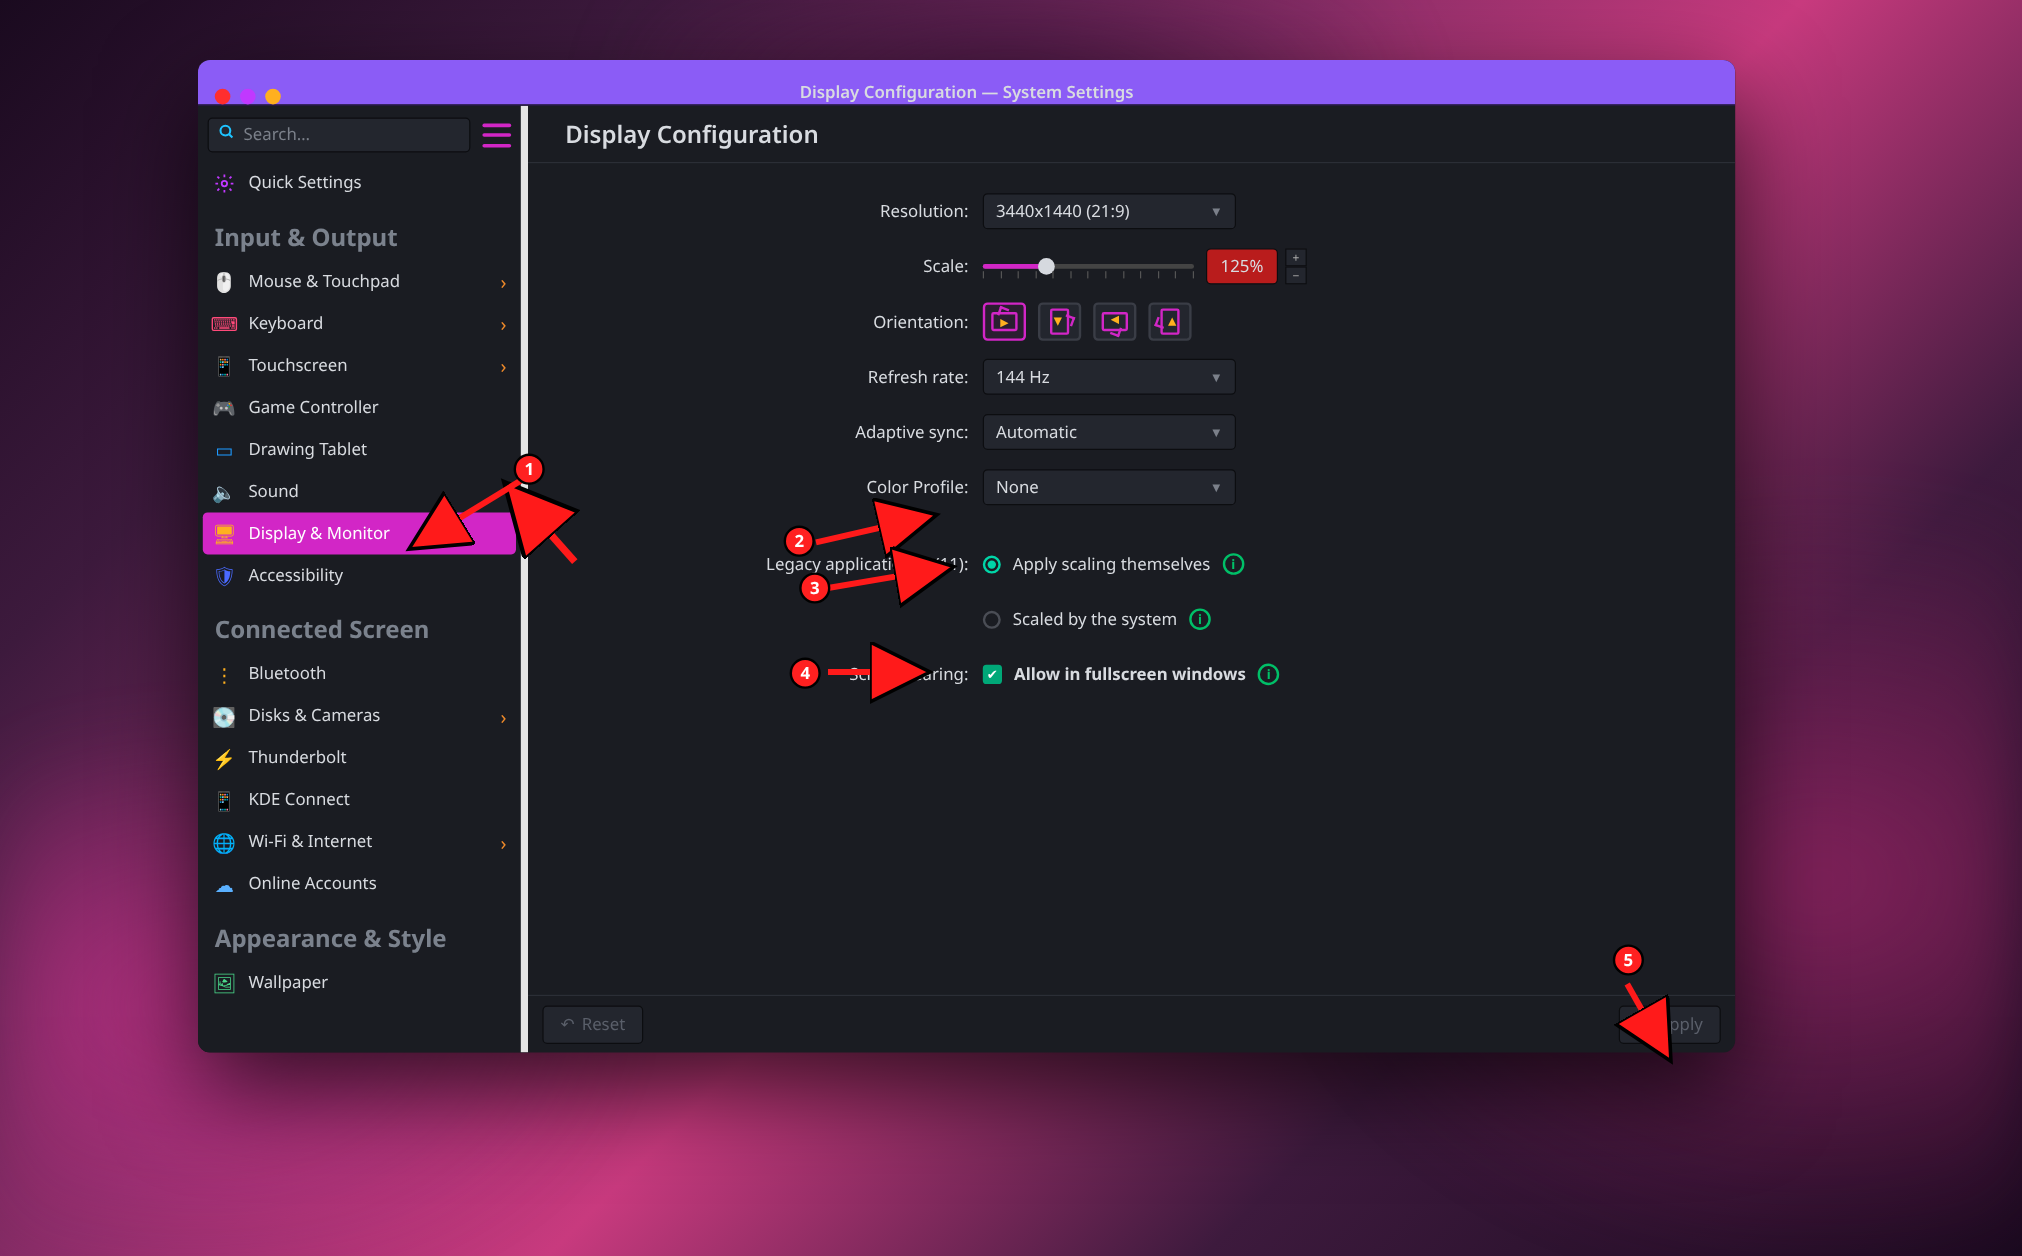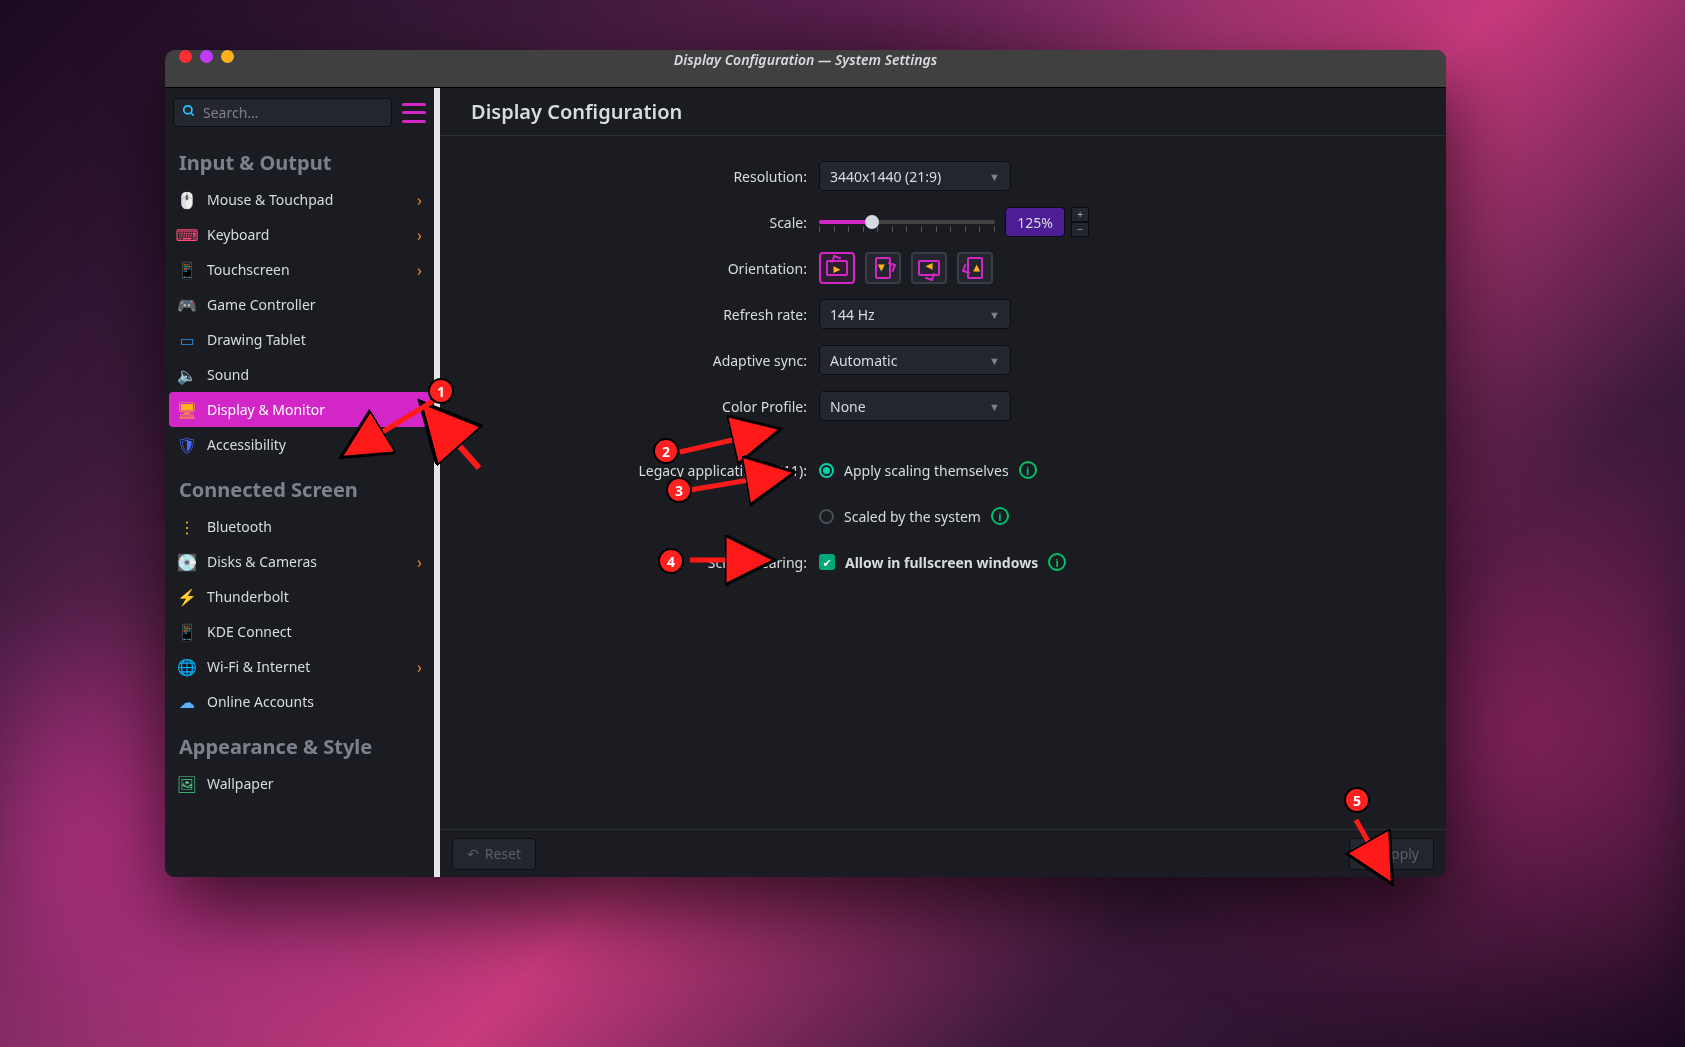--- a/index.html
+++ b/index.html
@@ -38,26 +38,25 @@
   background: #1a1c22;
   border-radius: 10px;
   box-shadow: 0 30px 80px rgba(0,0,0,0.7);
   overflow: hidden;
   display: flex;
   flex-direction: column;
 }
 
 .titlebar {
   height: 38px;
-  background: #404040;
+  background: #8b5cf6;
   display: flex;
-  align-items: flex-start;
+  align-items: flex-end;
   position: relative;
   border-bottom: 1px solid #000;
-  font-style: italic;
 }
 .traffic { display:flex; gap:8px; padding-left:14px; }
 .traffic-dot { width:13px; height:13px; border-radius:50%; }
 .tdot-close { background:#ff2e2e; }
 .tdot-min { background:#c138ff; }
 .tdot-max { background:#ffb01f; }
 .title { position:absolute; left:0; right:0; text-align:center; color:#d8dbe0; font-size:14px; font-weight:600; pointer-events:none; }
 
 .body { flex:1; display:flex; min-height:0; }
 
@@ -124,41 +123,41 @@
   content:""; position:absolute; left:0; right:0; bottom:0; height:12px;
   background:#d226c6;
 }
 
 .form { padding:24px 24px 10px 24px; }
 .row { display:flex; align-items:center; margin-bottom:14px; min-height:32px; }
 .lbl { width:355px; text-align:right; color:#d8dbe0; font-size:14px; padding-right:12px; }
 .ctrl { flex:1; display:flex; align-items:center; gap:8px; }
 
 .select {
-  width:192px; height:30px; background:#23262e;
+  width:211px; height:30px; background:#23262e;
   border:1px solid #0c0d10; border-radius:4px;
   color:#d8dbe0; font-size:14px;
   display:flex; align-items:center; justify-content:space-between;
   padding:0 10px;
 }
 .select .caret { color:#7b808a; font-size:11px; }
 
 .slider-wrap{display:flex;align-items:center;gap:10px;}
 .slider {
   width:176px; position:relative; height:30px;
 }
 .slider-track { position:absolute; top:13px; left:0; right:0; height:4px; background:#444; border-radius:2px; }
 .slider-fill { position:absolute; top:13px; left:0; width:28%; height:4px; background:#d226c6; border-radius:2px; }
 .slider-thumb{ position:absolute; top:8px; left:26%; width:14px; height:14px; background:#d6d9df; border-radius:50%; }
 .slider-ticks{ position:absolute; top:19px; left:0; right:0; display:flex; justify-content:space-between; }
 .slider-ticks span{ width:1px; height:6px; background:#555; }
 
 .spin {
   width:60px; height:30px;
-  background:#4c1d95; border:1px solid #0c0d10; border-radius:4px;
+  background:#b91c1c; border:1px solid #0c0d10; border-radius:4px;
   display:flex; align-items:center; justify-content:center;
   color:#d8dbe0; font-size:14px;
 }
 .spin-btns{display:flex;flex-direction:column;margin-left:-4px;}
 .spin-btns span{width:18px;height:15px;background:#23262e;border:1px solid #0c0d10;color:#aaa;font-size:10px;line-height:13px;text-align:center;}
 
 .orient-btns{display:flex;gap:10px;}
 .orient-btn{width:36px;height:32px;background:#23262e;border:2px solid #3a3d46;border-radius:4px;display:flex;align-items:center;justify-content:center;}
 .orient-btn.selected{border-color:#d226c6;background:#2a1e30;}
 .tv-ic{width:22px;height:16px;border:2px solid #d226c6;border-radius:2px;position:relative;display:flex;align-items:center;justify-content:center;}
@@ -226,20 +225,29 @@
           <span>Search…</span>
         </div>
         <div class="burger">
             <span></span>
             <span></span>
             <span></span>
           </div>
       </div>
 
       <div class="side-scroll">
+        <div class="item">
+          <span class="ico" style="color:#c138ff;">
+            <svg width="18" height="18" viewBox="0 0 24 24" fill="none" stroke="currentColor" stroke-width="2">
+                <circle cx="12" cy="12" r="3"></circle>
+                <path d="M12 2v3M12 19v3M4.2 4.2l2.1 2.1M17.7 17.7l2.1 2.1M2 12h3M19 12h3M4.2 19.8l2.1-2.1M17.7 6.3l2.1-2.1"></path>
+              </svg>
+          </span>
+          <span>Quick Settings</span>
+        </div>
 
         <div class="sec-head">Input &amp; Output</div>
         <div class="item">
             <span class="ico" style="color:#ff8a2a;">🖱️</span>
             <span>Mouse &amp; Touchpad</span>
             <span class="chev">›</span>
           </div>
         <div class="item">
             <span class="ico" style="color:#ff4a7a;">⌨</span>
             <span>Keyboard</span>

